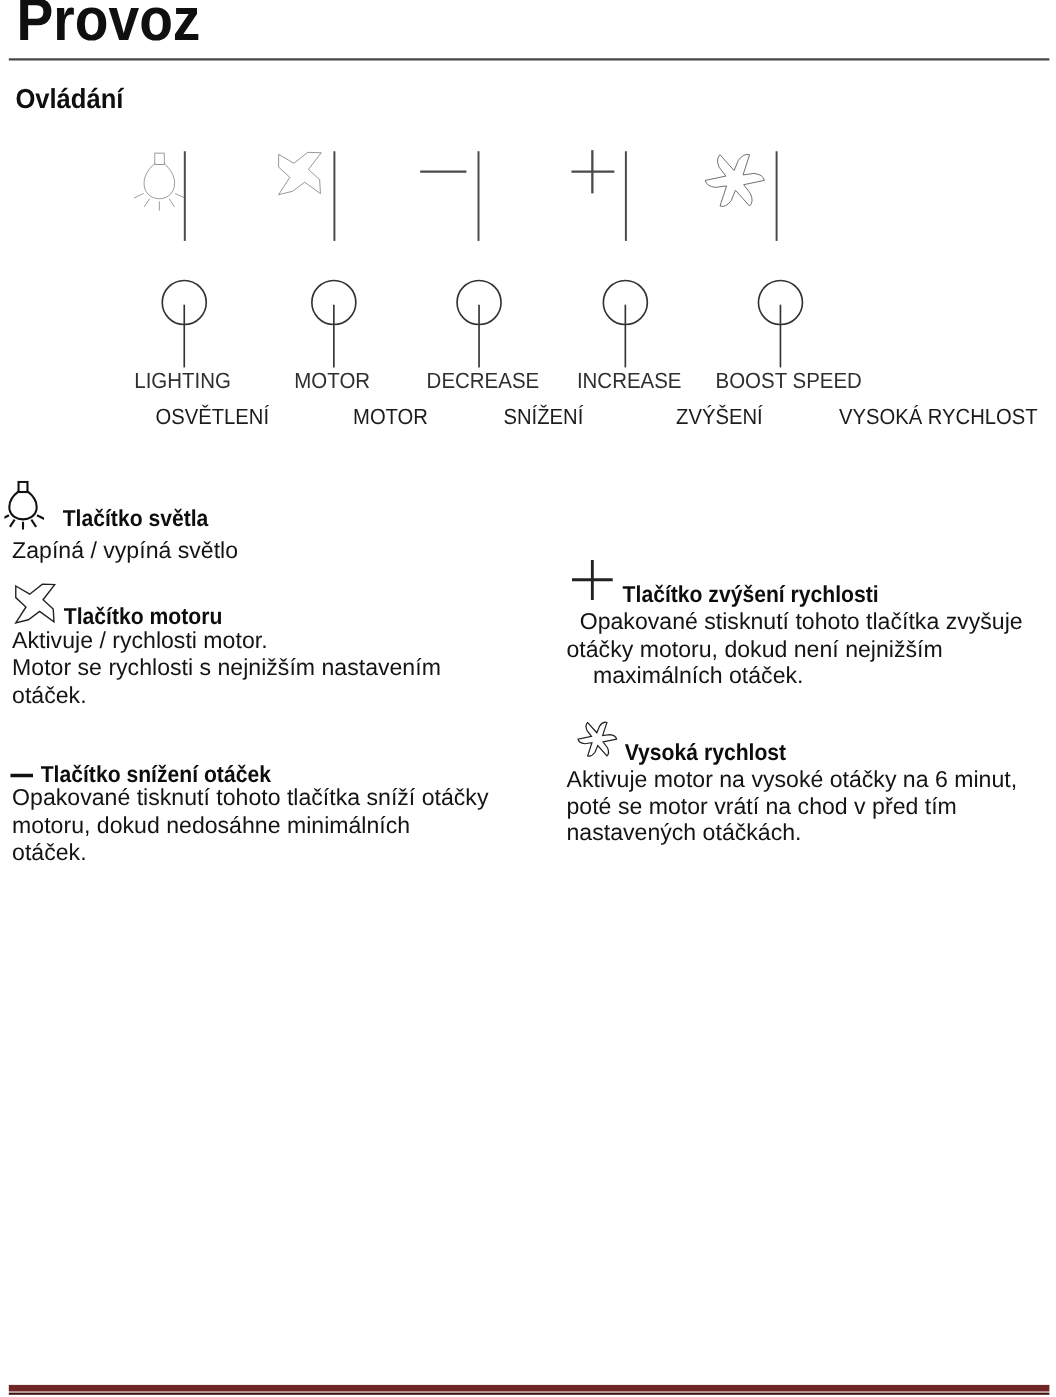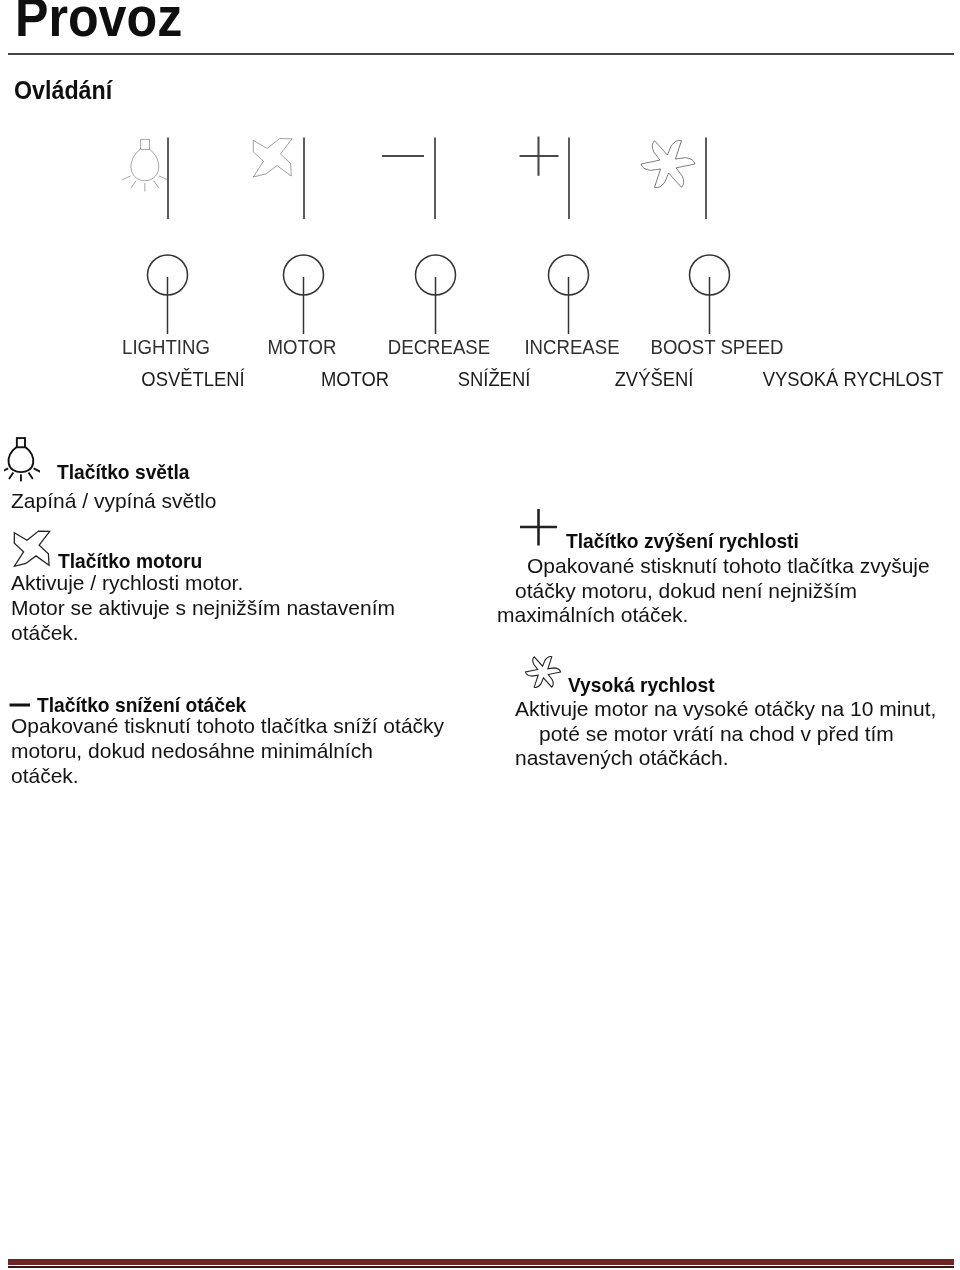--- a/index.html
+++ b/index.html
@@ -166,21 +166,21 @@
     <div class="hd" style="left:57px;top:461px">Tlačítko světla</div>
     <div class="ln" style="left:11px;top:490px">Zapíná / vypíná světlo</div>
   </div>
 
   <div class="block" style="left:0;top:0">
     <svg width="42" height="38" viewBox="-3 -3 108 108" style="left:11px;top:530px">
       <path d="M0.8 4.7 L36.8 26.0 L69.5 0.0 L101.3 1.0 L71.3 40.3 L97.6 64.4 L99.5 97.4 L62.4 70.6 L33.4 92.0 L0.8 100.0 L27.1 59.0 L0.8 34.8 Z" stroke="#222" fill="none" stroke-width="3.6"></path>
     </svg>
     <div class="hd" style="left:58px;top:550px">Tlačítko motoru</div>
     <div class="ln" style="left:11px;top:572px">Aktivuje / rychlosti motor.</div>
-    <div class="ln" style="left:11px;top:597px">Motor se aktivuje s nejnižším nastavením</div>
+    <div class="ln" style="left:11px;top:597px">Motor se rychlosti s nejnižším nastavením</div>
     <div class="ln" style="left:11px;top:622px">otáček.</div>
   </div>
 
   <div class="block" style="left:0;top:0">
     <svg width="26" height="10" viewBox="0 0 26 10" style="left:9px;top:700px">
       <line x1="0.5" y1="5" x2="21" y2="5" stroke="#111" stroke-width="3"></line>
     </svg>
     <div class="hd" style="left:37px;top:694px">Tlačítko snížení otáček</div>
     <div class="ln" style="left:11px;top:715px">Opakované tisknutí tohoto tlačítka sníží otáčky</div>
     <div class="ln" style="left:11px;top:740px">motoru, dokud nedosáhne minimálních</div>
@@ -190,28 +190,28 @@
   <div class="block" style="left:0;top:0">
     <svg width="40" height="40" viewBox="0 0 40 40" style="left:519px;top:508px">
       <g stroke="#222" stroke-width="2.6">
         <line x1="1" y1="19" x2="38" y2="19"></line>
         <line x1="19.5" y1="1" x2="19.5" y2="37.5"></line>
       </g>
     </svg>
     <div class="hd" style="left:566px;top:530px">Tlačítko zvýšení rychlosti</div>
     <div class="ln" style="left:527px;top:555px">Opakované stisknutí tohoto tlačítka zvyšuje</div>
     <div class="ln" style="left:515px;top:580px">otáčky motoru, dokud není nejnižším</div>
-    <div class="ln" style="left:497px;top:604px">maximálních otáček.</div>
+    <div class="ln" style="left:539px;top:604px">maximálních otáček.</div>
   </div>
 
   <div class="block" style="left:0;top:0">
     <svg width="48" height="38" viewBox="-2 -2 104 104" style="left:519px;top:653px">
       <path d="M98.0 50.0 L64.4 57.0 L75.3 71.2 Q81.4 84.9 74.0 91.6 L51.1 66.0 L44.3 82.5 Q35.5 94.7 26.0 91.6 L36.7 58.9 L19.0 61.3 Q4.0 59.8 2.0 50.0 L35.6 43.0 L24.7 28.8 Q18.6 15.1 26.0 8.4 L48.9 34.0 L55.7 17.5 Q64.5 5.3 74.0 8.4 L63.3 41.1 L81.0 38.7 Q96.0 40.2 98.0 50.0 Z" stroke="#222" fill="none" stroke-width="3"></path>
     </svg>
     <div class="hd" style="left:568px;top:674px">Vysoká rychlost</div>
-    <div class="ln" style="left:515px;top:698px">Aktivuje motor na vysoké otáčky na 10 minut,</div>
-    <div class="ln" style="left:539px;top:723px">poté se motor vrátí na chod v před tím</div>
+    <div class="ln" style="left:515px;top:698px">Aktivuje motor na vysoké otáčky na 6 minut,</div>
+    <div class="ln" style="left:515px;top:723px">poté se motor vrátí na chod v před tím</div>
     <div class="ln" style="left:515px;top:747px">nastavených otáčkách.</div>
   </div>
 
   <div class="foot-thick"></div>
   <div class="foot-thin"></div>
 </div>
 
 </body></html>

